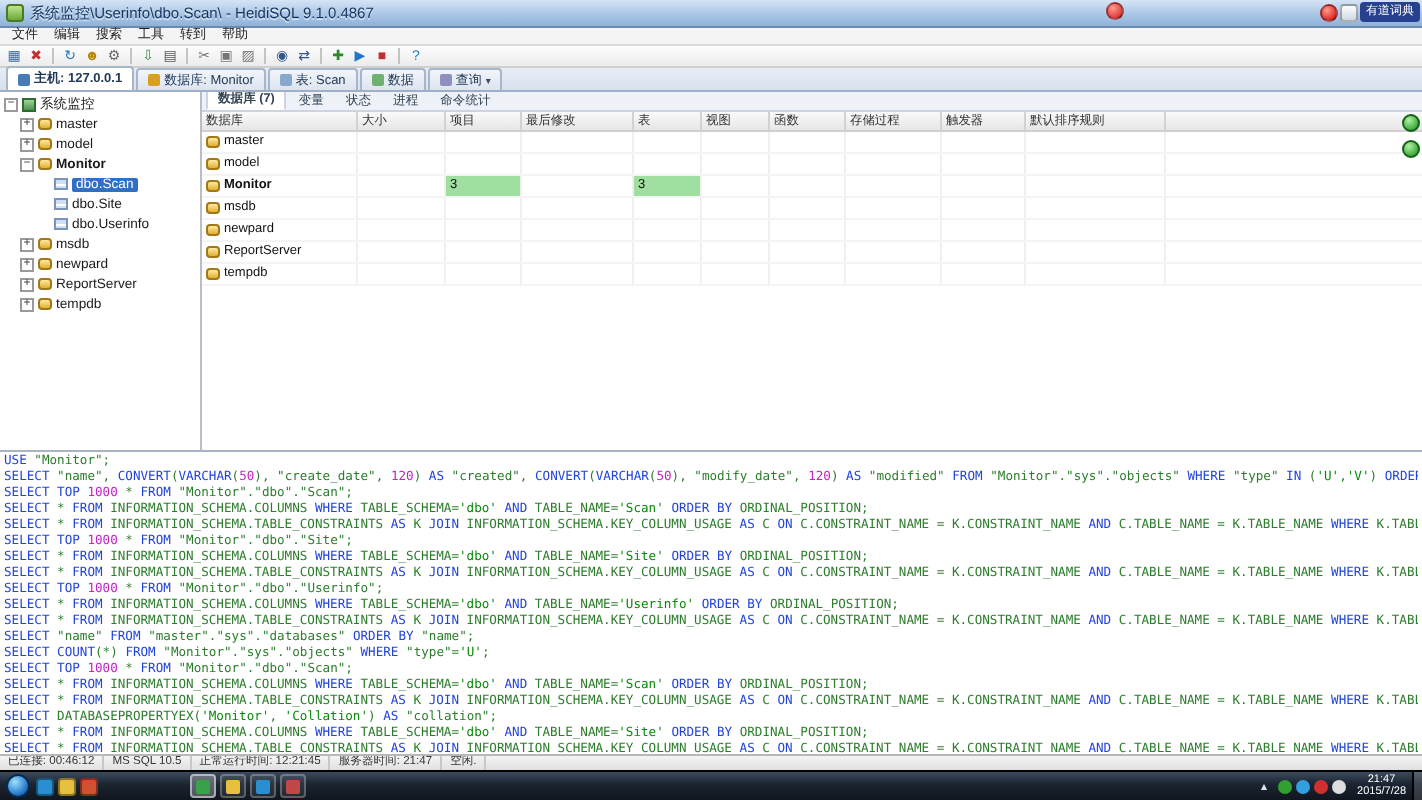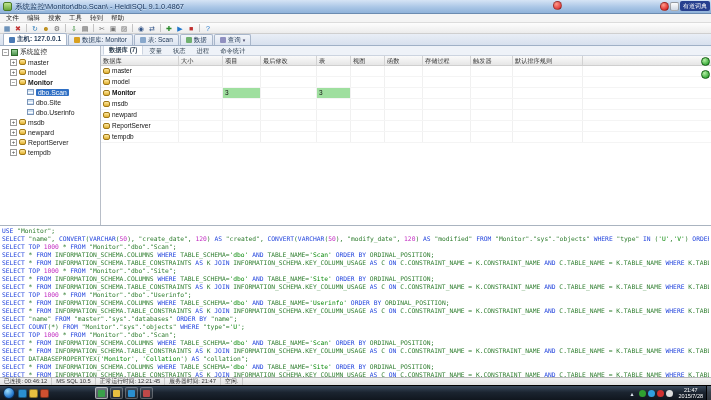--- a/index.html
+++ b/index.html
@@ -106,21 +106,21 @@
     background:radial-gradient(circle at 35% 30%,#b5f0a5,#3fae3f 70%,#1d7a1d);border:1px solid #166016}
 </style>
 </head>
 <body>
 
 <div class="screen">
   <div>
 
     <div class="titlebar">
       <div class="app-ico"></div>
-      <div class="title-text">系统监控\Monitor\dbo.Scan\ - HeidiSQL 9.1.0.4867</div>
+      <div class="title-text">系统监控\Userinfo\dbo.Scan\ - HeidiSQL 9.1.0.4867</div>
     </div>
     <div class="win-btns">
       <div class="wb">─</div>
       <div class="wb">▢</div>
       <div class="wb close">✕</div>
     </div>
 
     <div class="menubar">
         <div class="menu-item">文件</div>
         <div class="menu-item">编辑</div>

